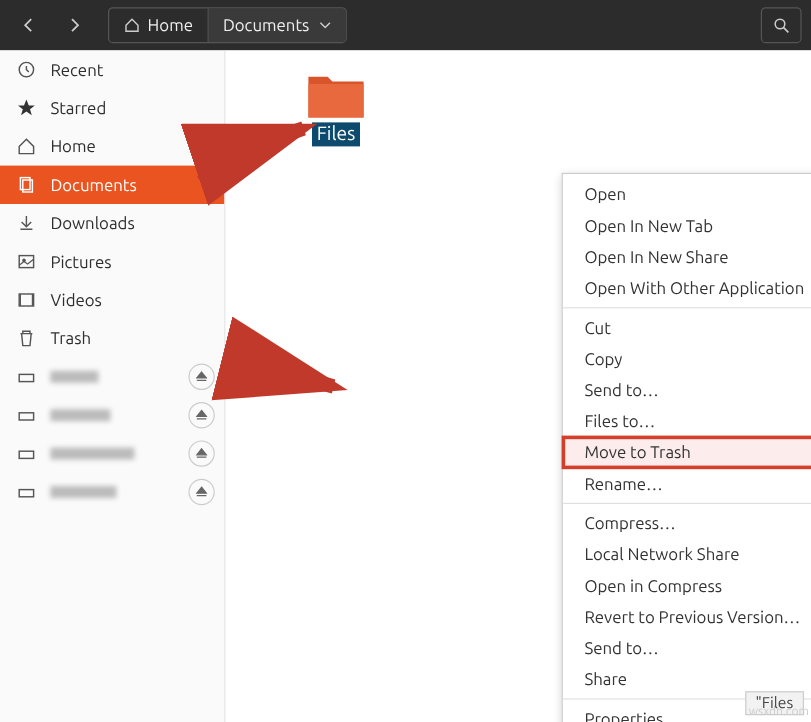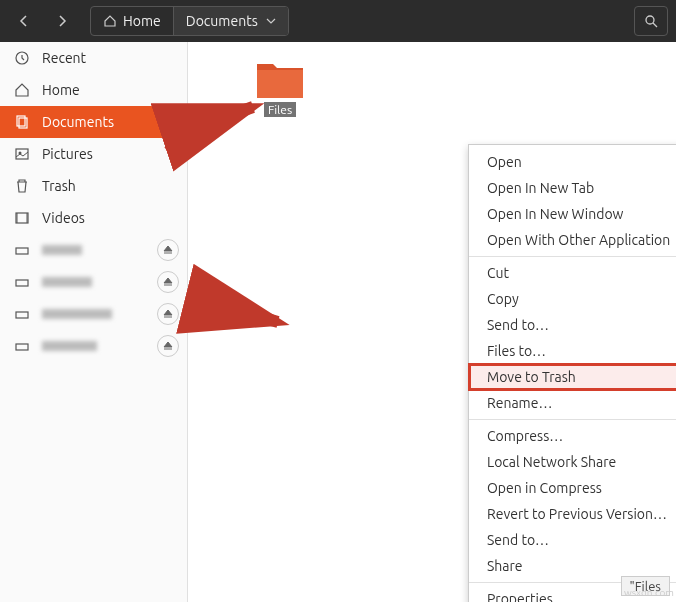--- a/index.html
+++ b/index.html
@@ -20,21 +20,21 @@
     .sidebar-item { display: flex; align-items: center; gap: 12px; padding: 8px 14px; color: #2e2e2e; position: relative; }
     .sidebar-item.active { background: #e95420; color: #fff; }
     .sidebar-item.active svg { stroke: #fff; fill-opacity: 0; }
     .sidebar-icon { width: 16px; height: 16px; display: flex; align-items: center; justify-content: center; }
     .eject { position: absolute; right: 8px; width: 22px; height: 22px; border: 1px solid #ccc; border-radius: 50%; display: flex; align-items: center; justify-content: center; }
     
     
     .main { flex: 1; position: relative; background: #fff; }
     .folder { position: absolute; left: 62px; top: 16px; width: 60px; text-align: center; }
     .folder-icon { width: 50px; height: 42px; margin: 0 auto; }
-    .folder-label { background: #737373; color: #fff; font-size: 12px; padding: 1px 4px; margin-top: 2px; display: inline-block; }
+    .folder-label { background: #0c4a6e; color: #fff; font-size: 16px; padding: 1px 4px; margin-top: 2px; display: inline-block; }
     
     
     .context-menu { position: absolute; left: 280px; top: 102px; width: 350px; background: #fff; border: 1px solid #ccc; box-shadow: 0 3px 8px rgba(0,0,0,0.2); padding: 4px 0; }
     .menu-item { display: flex; justify-content: space-between; align-items: center; padding: 5px 18px; color: #333; font-size: 14px; }
     .menu-item.highlighted { outline: 3px solid #d43f2c; outline-offset: -2px; background: #fceceb; }
     .menu-sep { height: 1px; background: #e0e0e0; margin: 3px 0; }
     
     
     .arrow { position: absolute; pointer-events: none; }
     .arrow svg { overflow: visible; }
@@ -89,60 +89,76 @@
           <svg width="16" height="16" viewBox="0 0 16 16">
             <circle cx="8" cy="8" r="6" stroke="#555" stroke-width="1.2" fill="none"></circle>
             <path d="M8 5 L8 8 L10 10" stroke="#555" stroke-width="1.2" fill="none"></path>
           </svg>
         </span>
       <span>Recent</span>
     </div>
     <div class="sidebar-item">
       <span class="sidebar-icon">
           <svg width="16" height="16" viewBox="0 0 16 16">
+            <path d="M8 1 L10 6 L15 6 L11 9 L12.5 14 L8 11 L3.5 14 L5 9 L1 6 L6 6 Z" fill="#333"></path>
+          </svg>
+        </span>
+      <span>Starred</span>
+    </div>
+    <div class="sidebar-item">
+      <span class="sidebar-icon">
+          <svg width="16" height="16" viewBox="0 0 16 16">
             <path d="M2 8 L8 2 L14 8 L14 14 L2 14 Z" stroke="#555" stroke-width="1.2" fill="none"></path>
           </svg>
         </span>
       <span>Home</span>
     </div>
     <div class="sidebar-item active">
       <span class="sidebar-icon">
           <svg width="16" height="16" viewBox="0 0 16 16">
             <rect x="3" y="2" width="8" height="10" stroke="#fff" stroke-width="1.2" fill="none"></rect>
             <rect x="5" y="4" width="8" height="10" stroke="#fff" stroke-width="1.2" fill="#e95420"></rect>
           </svg>
         </span>
       <span>Documents</span>
+    </div>
+    <div class="sidebar-item">
+      <span class="sidebar-icon">
+          <svg width="16" height="16" viewBox="0 0 16 16">
+            <path d="M8 2 L8 10 M4 7 L8 11 L12 7 M3 13 L13 13" stroke="#555" stroke-width="1.2" fill="none"></path>
+          </svg>
+        </span>
+      <span>Downloads</span>
     </div>
     <div class="sidebar-item">
       <span class="sidebar-icon">
           <svg width="16" height="16" viewBox="0 0 16 16">
             <rect x="2" y="3" width="12" height="10" stroke="#555" stroke-width="1.2" fill="none"></rect>
             <circle cx="6" cy="7" r="1.5" fill="#555"></circle>
             <path d="M2 11 L6 8 L9 10 L14 6" stroke="#555" stroke-width="1" fill="none"></path>
           </svg>
         </span>
       <span>Pictures</span>
     </div>
     <div class="sidebar-item">
       <span class="sidebar-icon">
           <svg width="16" height="16" viewBox="0 0 16 16">
-            <path d="M3 4 L13 4 M5 4 L5 2 L11 2 L11 4 M4 4 L5 14 L11 14 L12 4" stroke="#555" stroke-width="1.2" fill="none"></path>
-          </svg>
-        </span>
-      <span>Trash</span>
-    </div>
-    <div class="sidebar-item">
-      <span class="sidebar-icon">
-          <svg width="16" height="16" viewBox="0 0 16 16">
             <rect x="2" y="3" width="12" height="10" stroke="#555" stroke-width="1.2" fill="none"></rect>
             <path d="M3 3 L3 13 M13 3 L13 13" stroke="#555" stroke-width="1"></path>
           </svg>
         </span>
       <span>Videos</span>
+    </div>
+    <div class="sidebar-item">
+      <span class="sidebar-icon">
+          <svg width="16" height="16" viewBox="0 0 16 16">
+            <path d="M3 4 L13 4 M5 4 L5 2 L11 2 L11 4 M4 4 L5 14 L11 14 L12 4" stroke="#555" stroke-width="1.2" fill="none"></path>
+          </svg>
+        </span>
+      <span>Trash</span>
     </div>
 
     <div class="sidebar-item">
       <span class="sidebar-icon">
           <svg width="16" height="16" viewBox="0 0 16 16">
             <rect x="2" y="6" width="12" height="6" stroke="#555" stroke-width="1.2" fill="none"></rect>
           </svg>
         </span>
       <span style="background:#bbb;width:40px;height:10px;filter:blur(2px)"></span>
       <span class="eject">
@@ -204,21 +220,21 @@
     </div>
 
     <div class="context-menu">
       <div class="menu-item">
           <span>Open</span>
         </div>
       <div class="menu-item">
           <span>Open In New Tab</span>
         </div>
       <div class="menu-item">
-          <span>Open In New Window</span>
+          <span>Open In New Share</span>
         </div>
       <div class="menu-item">
           <span>Open With Other Application</span>
         </div>
       <div class="menu-sep"></div>
       <div class="menu-item">
           <span>Cut</span>
         </div>
       <div class="menu-item">
           <span>Copy</span>

